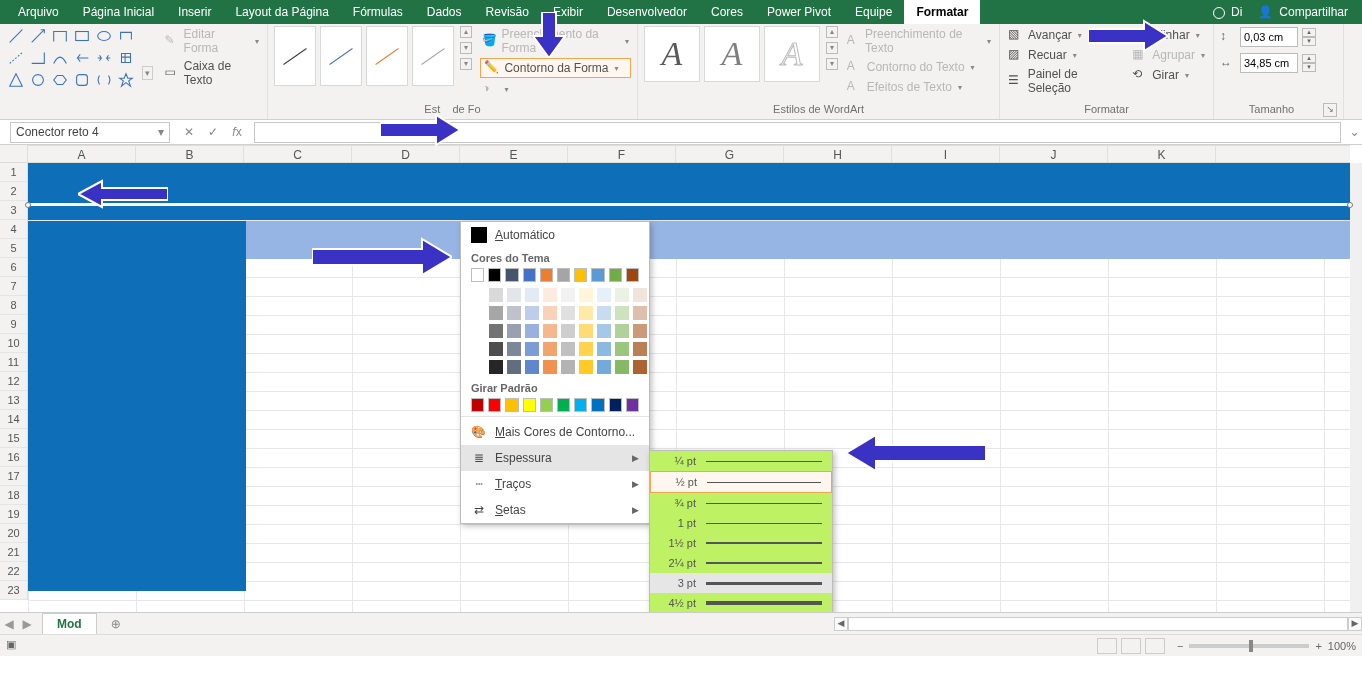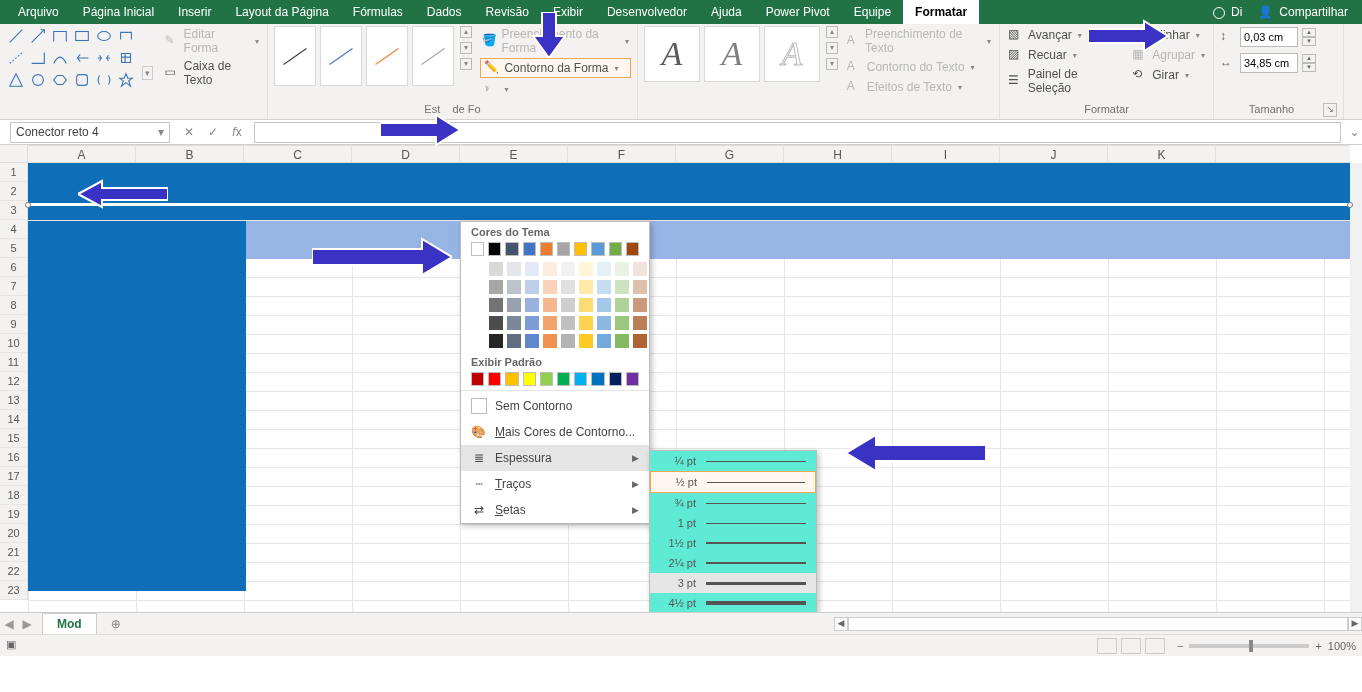--- a/index.html
+++ b/index.html
@@ -108,21 +108,21 @@
   .dropdown .dd-head { font-size:11px; padding:4px 10px 2px; color:#666; font-weight:600;}
   .swatch-row { display:flex; gap:4px; padding:2px 10px;}
   .swatch-row span{ width:14px;height:14px; border:1px solid #bdbdbd;}
   .themecols { padding:4px 10px; display:grid; grid-template-columns:repeat(10,14px); gap:4px;}
   .themecols span{ width:14px;height:14px;}
   .dd-arrow { margin-left:auto; font-size:9px; color:#666;}
   .dd-ico { width:16px;height:16px; display:inline-flex;align-items:center;justify-content:center;}
 
   
   .flyout {
-    position:absolute; left:649px; top:305px; width:168px; background:#5eead4;
+    position:absolute; left:649px; top:305px; width:184px; background:#bef264;
     border:1px solid #bcbcbc; box-shadow:2px 2px 6px rgba(0,0,0,.25); font-size:12px; color:#444; z-index:51;
   }
   .flyout .fi { display:flex; align-items:center; gap:10px; padding:4px 10px; }
   .flyout .fi.boxed { border:1px solid #f1a54c; background:#fff7ef; }
   .flyout .fi.hl { background:#e6e6e6; }
   .flyout .preview { flex:1; height:0; border-top-style:solid; border-color:#555; }
   .flyout .fi .lbl{ width:36px; text-align:right; color:#555; font-size:11px;}
 
   
   .sheettabs { height:22px; display:flex; align-items:center; border-top:1px solid #ccc; background:#f3f2f1; font-size:12px;}
@@ -151,21 +151,21 @@
 <div class="ribbon-tabs">
   <div class="tab">Arquivo</div>
   <div class="tab">Página Inicial</div>
   <div class="tab">Inserir</div>
   <div class="tab">Layout da Página</div>
   <div class="tab">Fórmulas</div>
   <div class="tab">Dados</div>
   <div class="tab">Revisão</div>
   <div class="tab">Exibir</div>
   <div class="tab">Desenvolvedor</div>
-  <div class="tab">Ajuda</div>
+  <div class="tab">Cores</div>
   <div class="tab">Power Pivot</div>
   <div class="tab">Equipe</div>
   <div class="tab selected">Formatar</div>
   <div class="spacer"></div>
   <div class="right">
     <div class="item">
         <span class="bulb"></span>
         <span>Di</span>
       </div>
     <div class="item">
@@ -336,20 +336,21 @@
         <div class="cmd disabled dropcaret">
             <span class="ico16">A</span>
             <span>Contorno do Texto</span>
           </div>
         <div class="cmd disabled dropcaret">
             <span class="ico16">A</span>
             <span>Efeitos de Texto</span>
           </div>
       </div>
     </div>
+    <div class="group-label">Estilos de WordArt</div>
   </div>
 
   <div class="group" style="width:214px">
     <div class="group-body">
       <div class="vcmds">
         <div class="cmd enabled dropcaret">
             <span class="ico16">▧</span>
             <span>Avançar</span>
           </div>
         <div class="cmd enabled dropcaret">
@@ -464,20 +465,24 @@
 
   <div class="blue-band"></div>
   <div class="blue-band2"></div>
   <div class="blue-side"></div>
   <div class="white-line">
     <span class="h left"></span>
     <span class="h right"></span>
   </div>
 
   <div class="dropdown">
+    <div class="dd-item">
+      <span class="dd-ico" style="background:#000"></span>
+      <span><u class="accel">A</u>utomático</span>
+    </div>
     <div class="dd-head">Cores do Tema</div>
     <div class="swatch-row" id="theme-main">
         <span style="background: rgb(255, 255, 255);"></span>
         <span style="background: rgb(0, 0, 0);"></span>
         <span style="background: rgb(68, 84, 106);"></span>
         <span style="background: rgb(68, 114, 196);"></span>
         <span style="background: rgb(237, 125, 49);"></span>
         <span style="background: rgb(165, 165, 165);"></span>
         <span style="background: rgb(255, 192, 0);"></span>
         <span style="background: rgb(91, 155, 213);"></span>
@@ -529,38 +534,34 @@
         <span style="background: rgb(38, 38, 38);"></span>
         <span style="background: rgb(96, 110, 128);"></span>
         <span style="background: rgb(96, 135, 205);"></span>
         <span style="background: rgb(240, 145, 80);"></span>
         <span style="background: rgb(179, 179, 179);"></span>
         <span style="background: rgb(255, 201, 38);"></span>
         <span style="background: rgb(116, 170, 219);"></span>
         <span style="background: rgb(133, 185, 99);"></span>
         <span style="background: rgb(173, 99, 50);"></span>
       </div>
-    <div class="dd-head">Exibir Padrão</div>
+    <div class="dd-head">Girar Padrão</div>
     <div class="swatch-row" id="standard-colors">
         <span style="background: rgb(192, 0, 0);"></span>
         <span style="background: rgb(255, 0, 0);"></span>
         <span style="background: rgb(255, 192, 0);"></span>
         <span style="background: rgb(255, 255, 0);"></span>
         <span style="background: rgb(146, 208, 80);"></span>
         <span style="background: rgb(0, 176, 80);"></span>
         <span style="background: rgb(0, 176, 240);"></span>
         <span style="background: rgb(0, 112, 192);"></span>
         <span style="background: rgb(0, 32, 96);"></span>
         <span style="background: rgb(112, 48, 160);"></span>
       </div>
     <div class="dd-sep"></div>
-    <div class="dd-item">
-      <span class="dd-ico" style="border:1px solid #bbb"></span>
-      <span>Sem Contorno</span>
-    </div>
     <div class="dd-item">
       <span class="dd-ico">🎨</span>
       <span><u class="accel">M</u>ais Cores de Contorno...</span>
     </div>
     <div class="dd-item hover">
       <span class="dd-ico">≣</span>
       <span>Espessura</span>
       <span class="dd-arrow">▶</span>
     </div>
     <div class="dd-item">

